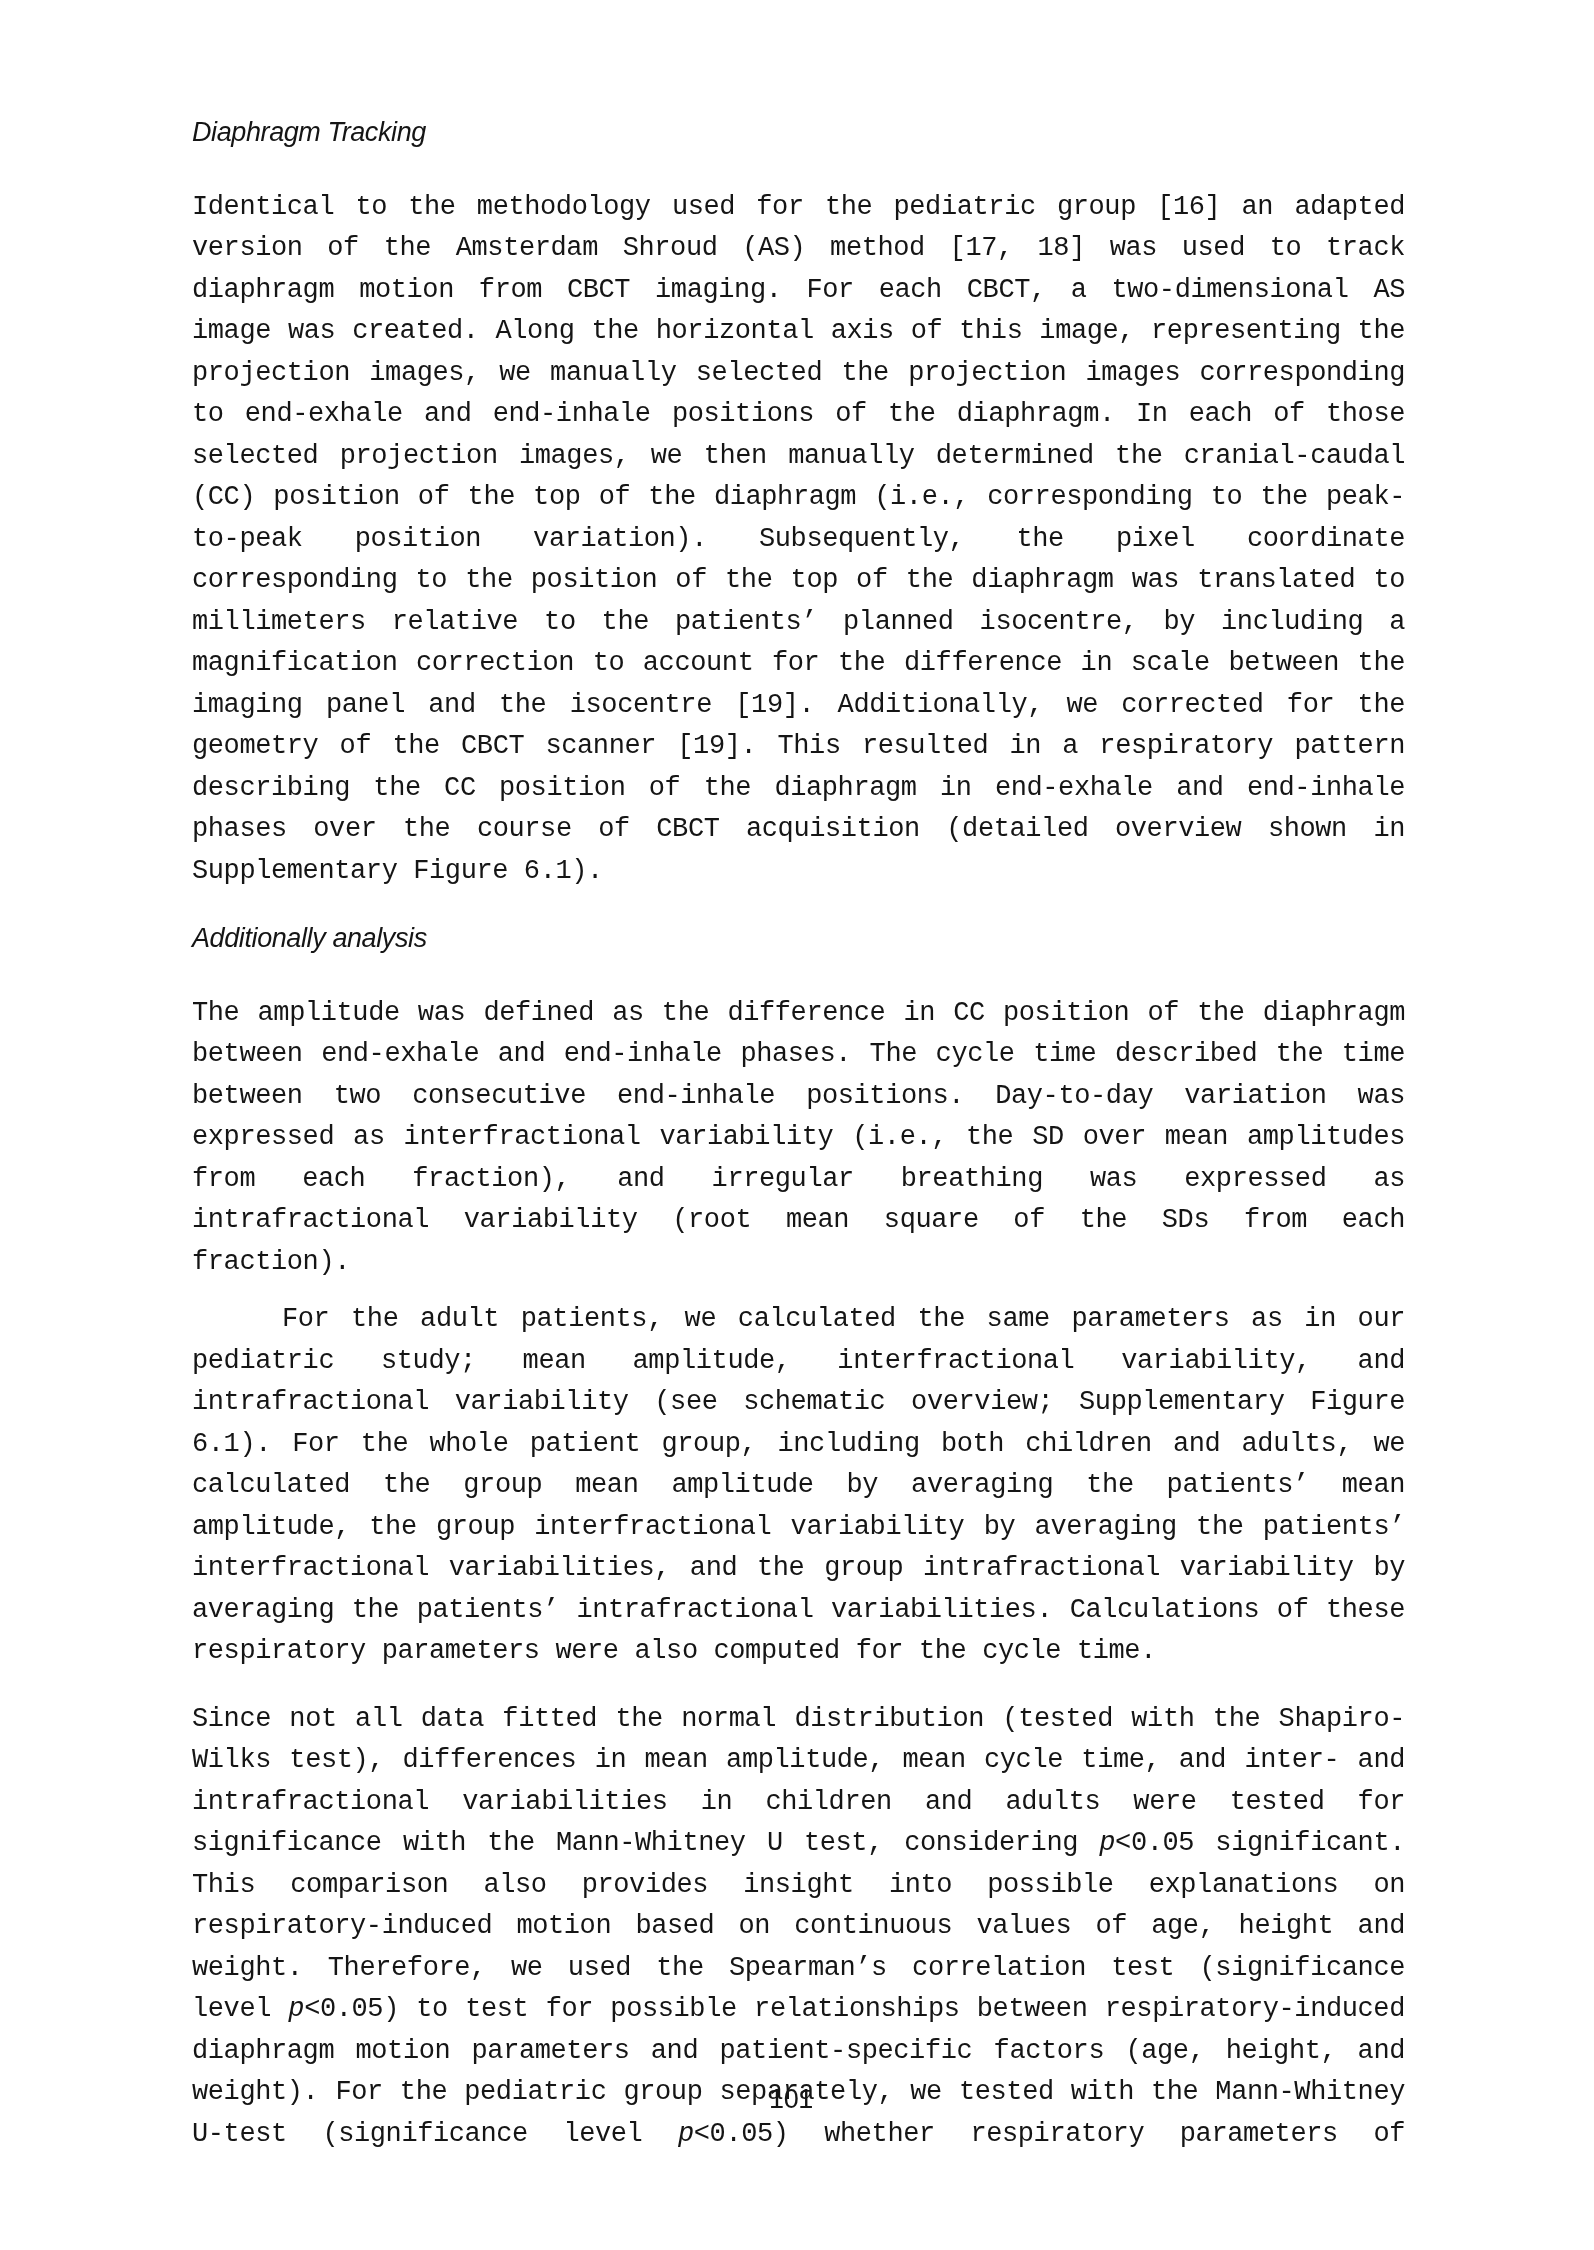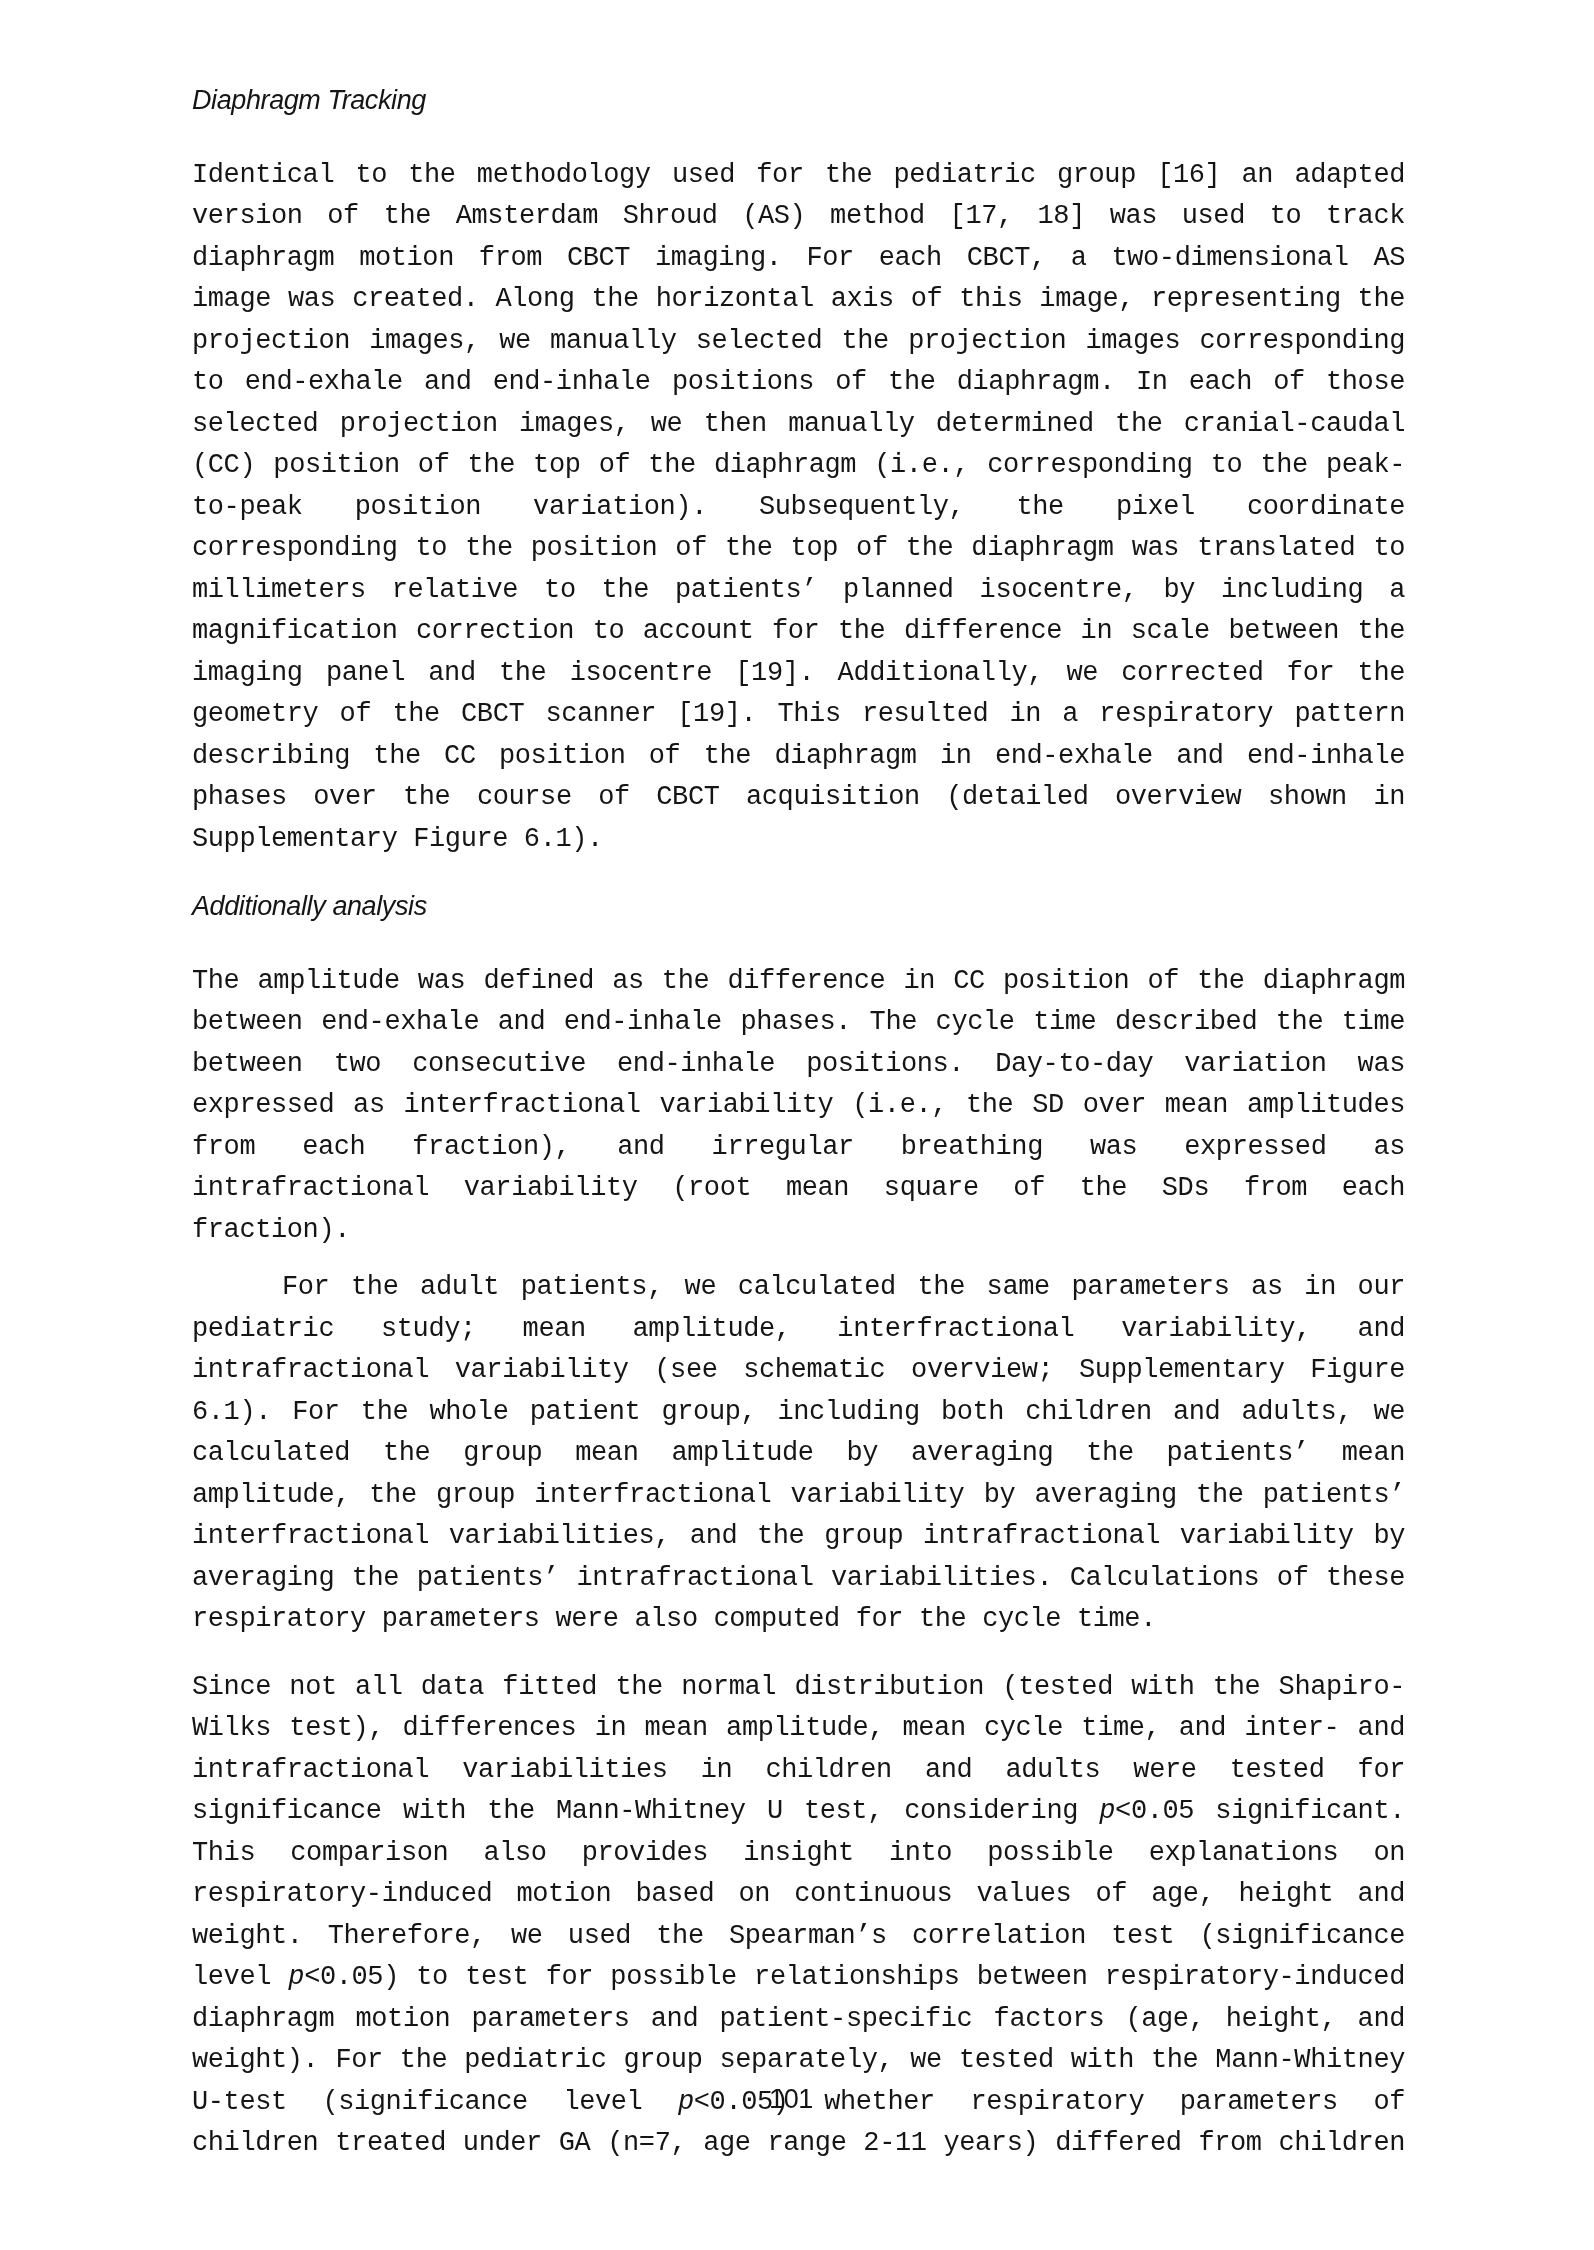--- a/index.html
+++ b/index.html
@@ -6,21 +6,21 @@
     margin: 0;
     padding: 0;
     background: #ffffff;
   }
   .page {
     position: relative;
     width: 1594px;
     height: 2162px;
     box-sizing: border-box;
     background: #ffffff;
-    padding: 80px 189px 0 192px;
+    padding: 112px 189px 0 192px;
     font-family: "Liberation Sans", "DejaVu Sans", sans-serif;
     font-size: 27px;
     letter-spacing: -0.4px;
     line-height: 41.5px;
     color: #151515;
     border-radius: 10px;
   }
   h2.section-heading {
     font-size: 27px;
     font-weight: normal;

